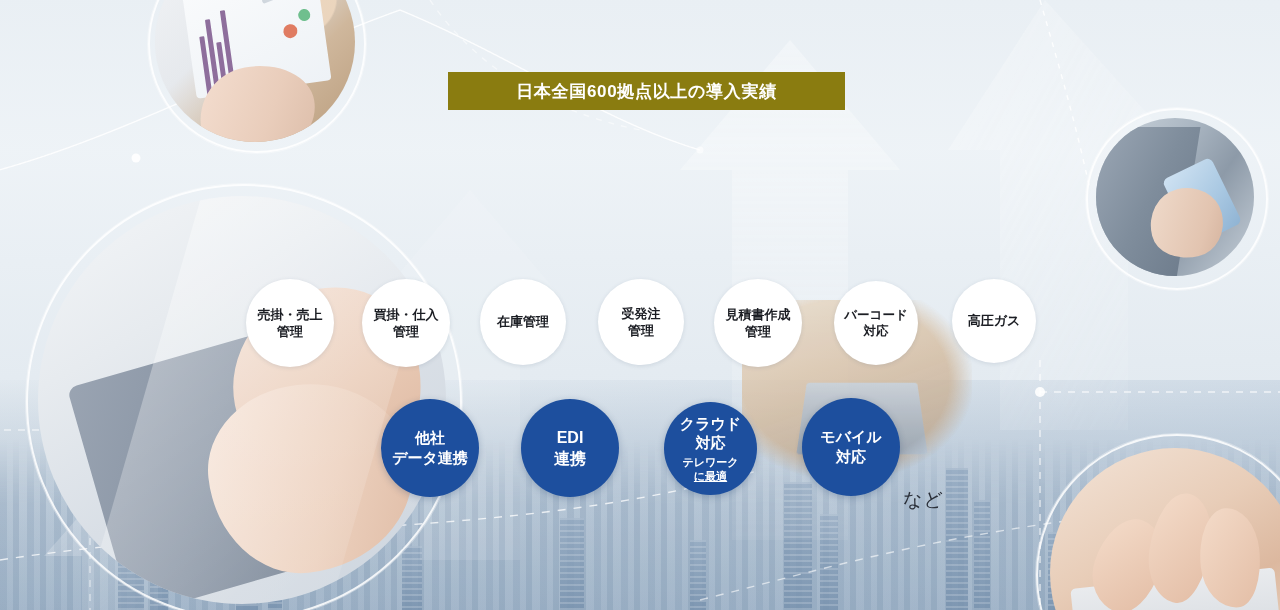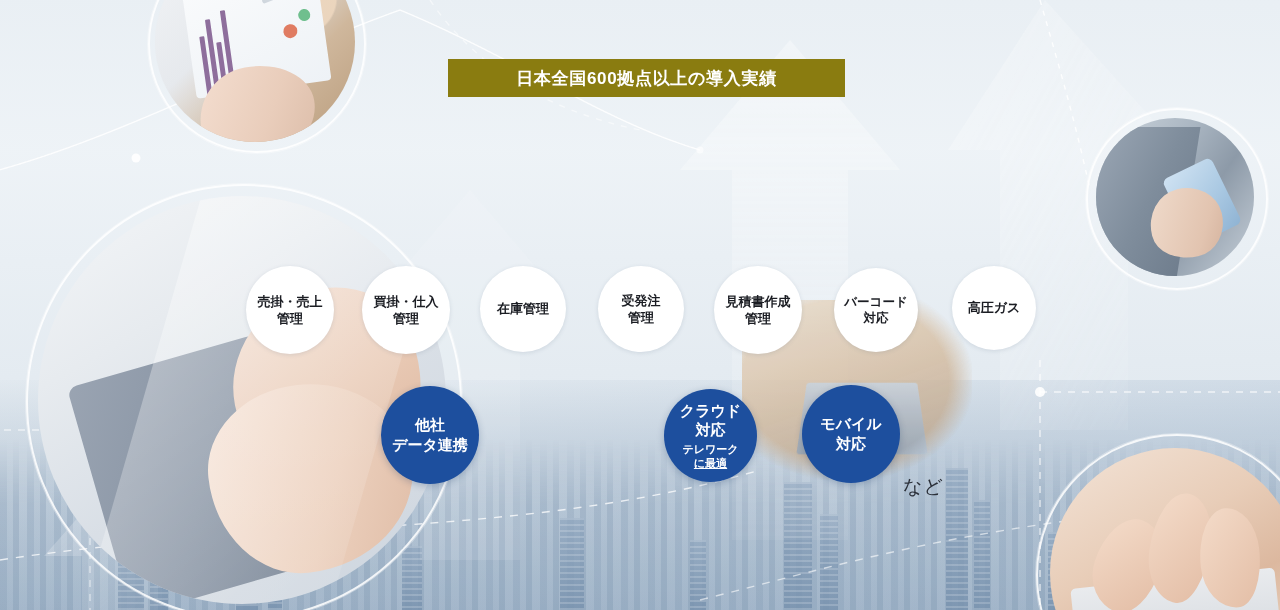--- a/index.html
+++ b/index.html
@@ -200,21 +200,21 @@
     background: linear-gradient(130deg, #f4dcca 0%, #e3bda5 100%);
     border-radius: 50% 50% 44% 56% / 56% 44% 56% 44%;
   }
 
   
   .net { position: absolute; left: 0; top: 0; width: 1280px; height: 610px; }
 
   
   .content {
     position: absolute;
-    left: 0; top: 0;
+    left: 0; top: 13px;
     width: 1280px; height: 514px;
   }
 
   .badge {
     position: absolute;
     left: 448px; top: 59px;
     width: 397px; height: 38px;
     background: #8a7c10;
     display: flex; align-items: center; justify-content: center;
   }
@@ -416,20 +416,24 @@
 
     <div class="circle white" style="left:952px; top:266px; width:84px; height:84px; font-size:13px;">
       <span class="ln">高圧ガス</span>
     </div>
 
     <div class="circle blue" style="left:381px; top:386px; width:98px; height:98px; font-size:15px;">
       <span class="ln">他社</span>
       <span class="ln">データ連携</span>
     </div>
 
+    <div class="circle blue" style="left:521px; top:386px; width:98px; height:98px; font-size:16px;">
+      <span class="ln">EDI</span>
+      <span class="ln">連携</span>
+    </div>
 
     <div class="circle blue" style="left:664px; top:389px; width:93px; height:93px; font-size:15px;">
       <span class="ln">クラウド</span>
       <span class="ln">対応</span>
       <span class="sub">テレワーク</span>
       <span class="sub" style="margin-top:0;text-decoration:underline;">に最適</span>
     </div>
 
     <div class="circle blue" style="left:802px; top:385px; width:98px; height:98px; font-size:15px;">
       <span class="ln">モバイル</span>

